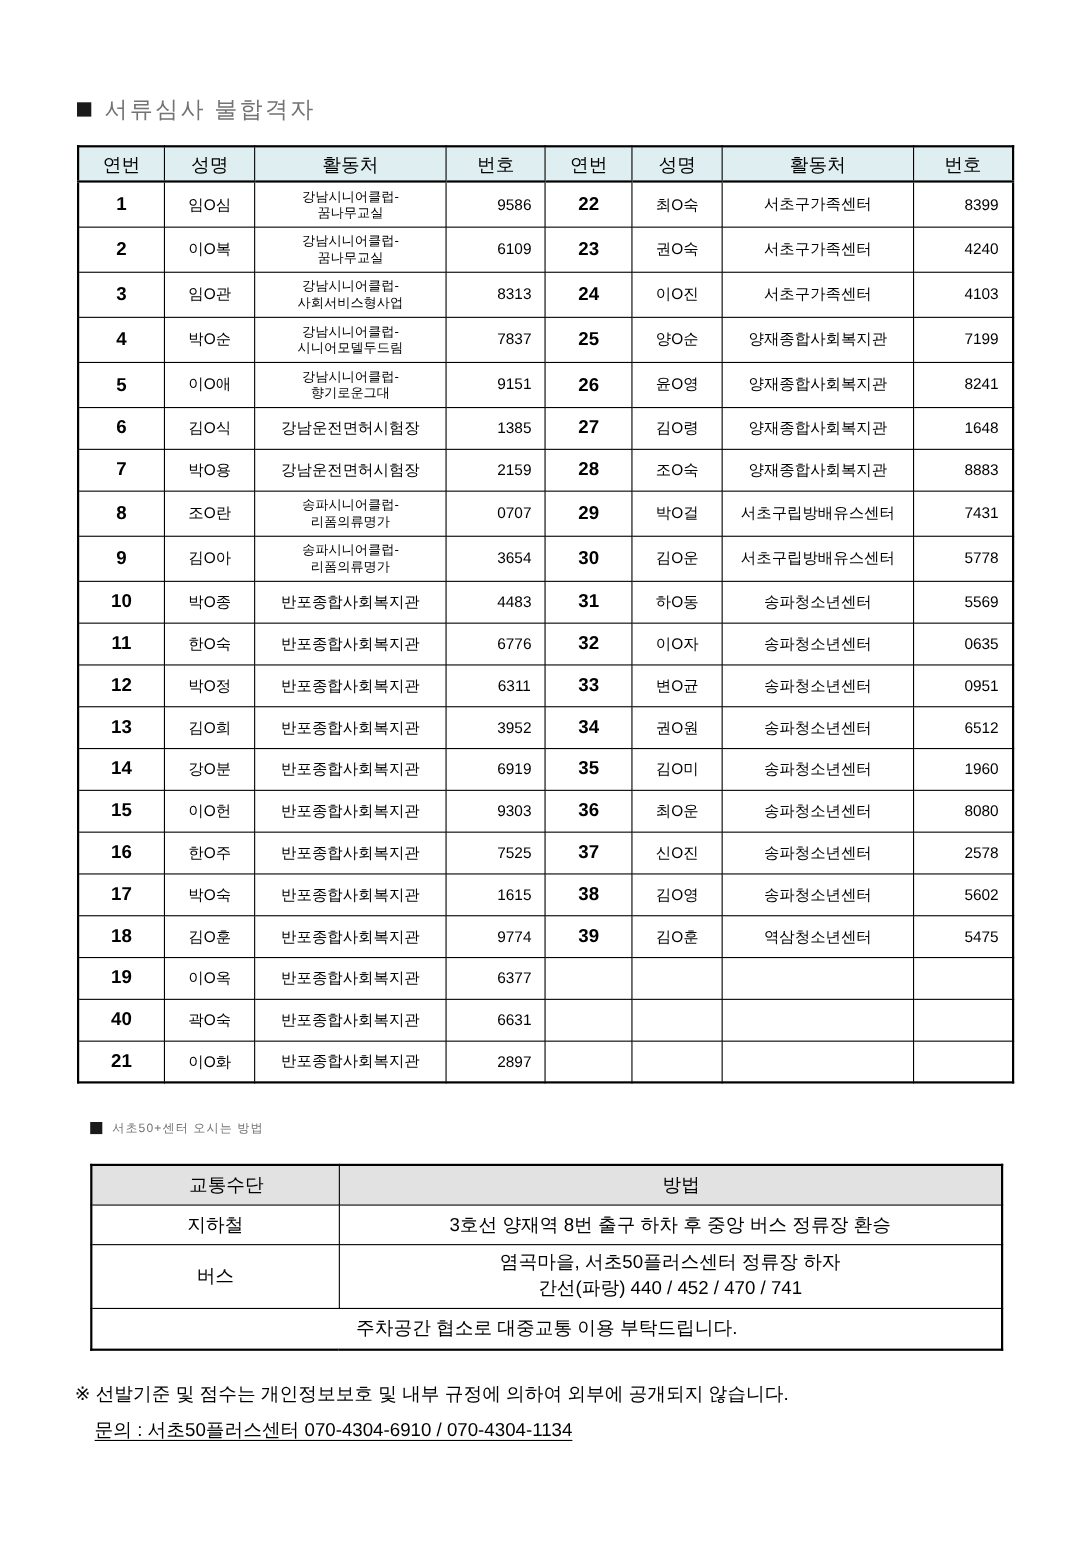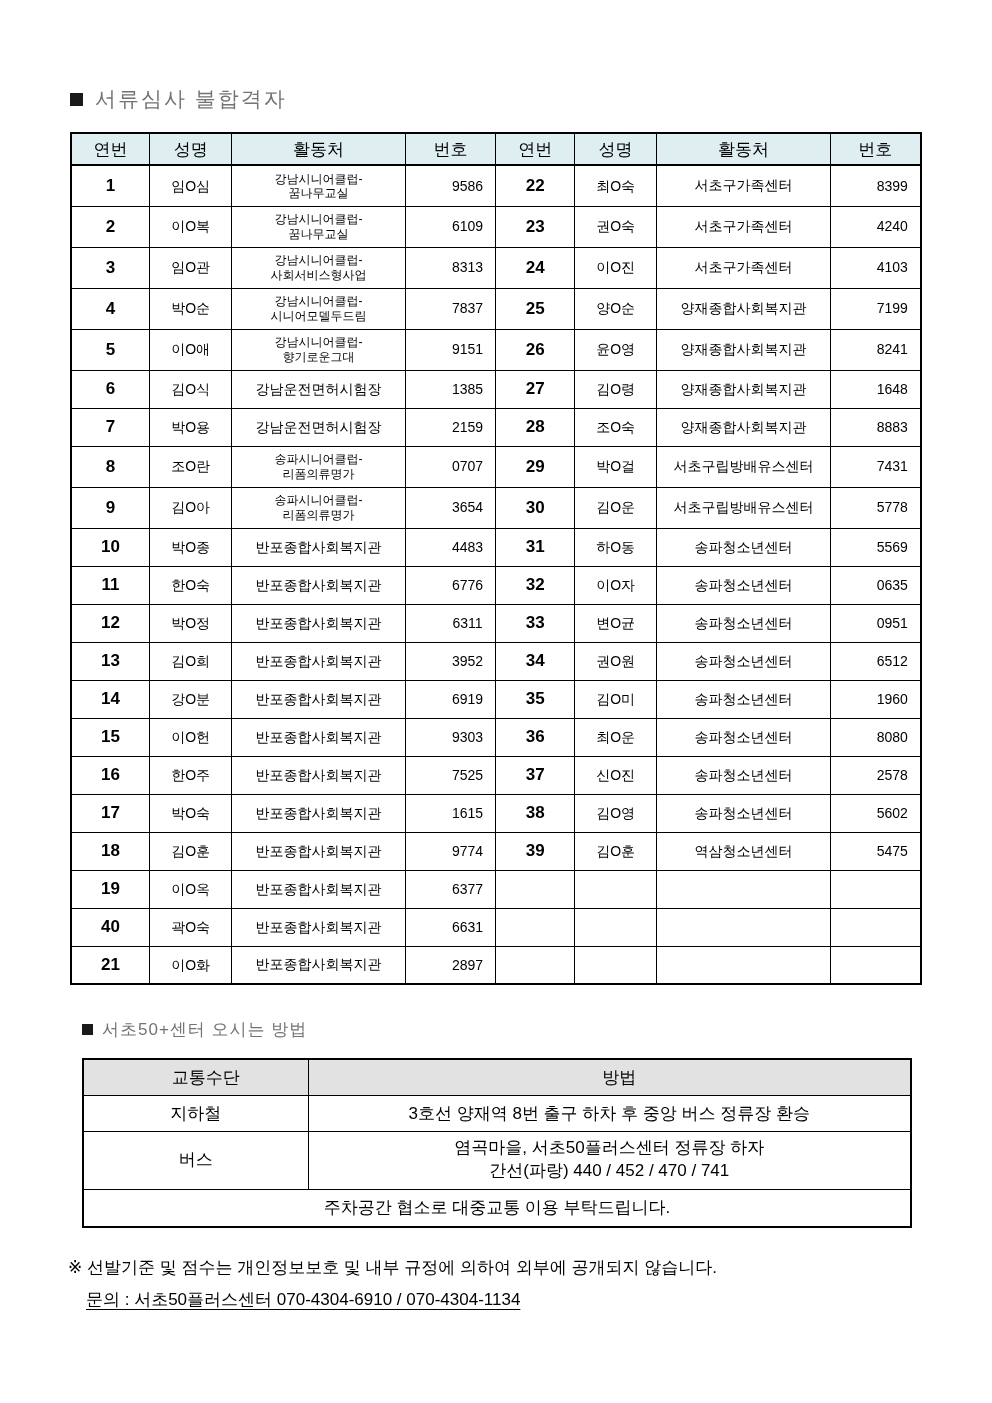--- a/index.html
+++ b/index.html
@@ -44,21 +44,21 @@
     position: absolute;
     left: 70px;
     top: 85px;
   }
   #heading-main .section-label { letter-spacing: 2px; }
 
   #heading-transit {
     position: absolute;
     left: 82px;
     top: 1018px;
-    font-size: 17px;
+    font-size: 11px;
     gap: 9px;
   }
   #heading-transit .bullet { width: 11px; height: 11px; }
 
   
   #applicants-table {
     position: absolute;
     left: 70px;
     top: 132px;
     width: 852px;

